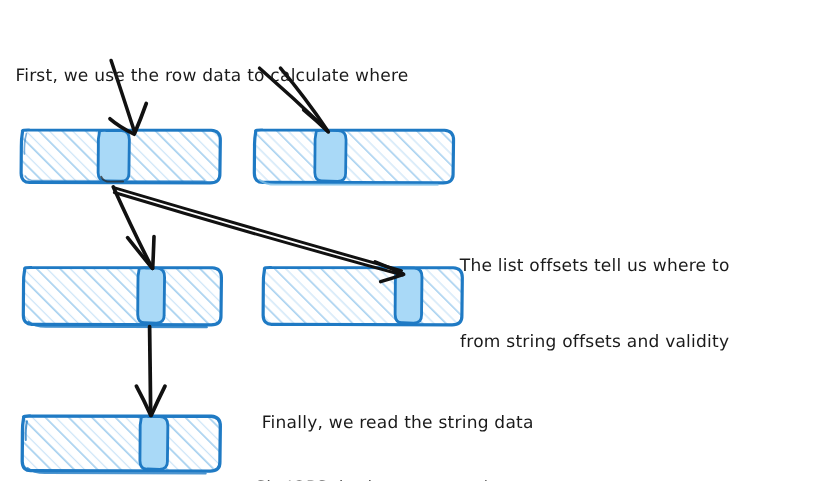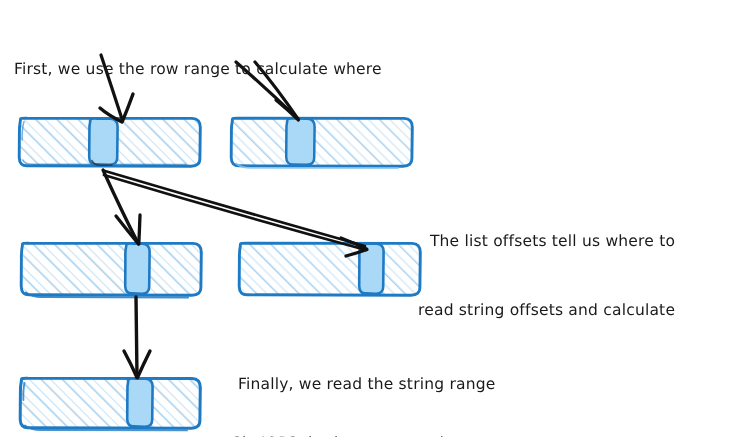--- a/index.html
+++ b/index.html
@@ -27,21 +27,21 @@
     color: #1a1a1a;
     font-family: "DejaVu Sans", sans-serif;
     font-size: 15.5px;
     line-height: 23px;
     letter-spacing: 0.2px;
     white-space: pre;
     text-rendering: geometricPrecision;
   }
   .note-line { display: block; }
   #note-intro   { left: 14px;  top: 12px;  text-align: center; }
-  #note-offsets { left: 418px; top: 184px; text-align: right; }
+  #note-offsets { left: 418px; top: 184px; text-align: center; }
   #note-final   { left: 238px; top: 327px; text-align: left; }
   #note-iops    { left: 232px; top: 386px; text-align: left; }
 </style>
 </head>
 <body>
 
 <svg id="canvas" viewBox="0 0 752 437" xmlns="http://www.w3.org/2000/svg">
   <defs>
     <pattern id="hatch" width="15" height="15" patternUnits="userSpaceOnUse" patternTransform="rotate(-45)">
       <rect width="15" height="15" fill="#ffffff"></rect>
@@ -144,27 +144,27 @@
   </g>
 
   <g>
     <path d="M136 297 Q136.5 338 137 377" fill="none" stroke="#111111" stroke-width="3.4" stroke-linecap="round"></path>
     <path d="M124 351 Q131 364 137 377.5" fill="none" stroke="#111111" stroke-width="3.4" stroke-linecap="round"></path>
     <path d="M150 351 Q143.5 364 137.5 377.5" fill="none" stroke="#111111" stroke-width="3.4" stroke-linecap="round"></path>
   </g>
 </svg>
 
 <div class="note-text" id="note-intro">
-  <span class="note-line">First, we use the row range to calculate where</span>
+  <span class="note-line">First, we use the row data to calculate where</span>
 </div>
 
 <div class="note-text" id="note-offsets">
   <span class="note-line">The list offsets tell us where to</span>
-  <span class="note-line">read string offsets and calculate</span>
+  <span class="note-line">from string offsets and validity</span>
 </div>
 
 <div class="note-text" id="note-final">
-  <span class="note-line">Finally, we read the string range</span>
+  <span class="note-line">Finally, we read the string data</span>
 </div>
 
 <div class="note-text" id="note-iops">
   <span class="note-line">Six IOPS, in three stages :(</span>
 </div>
 
 </body></html>

